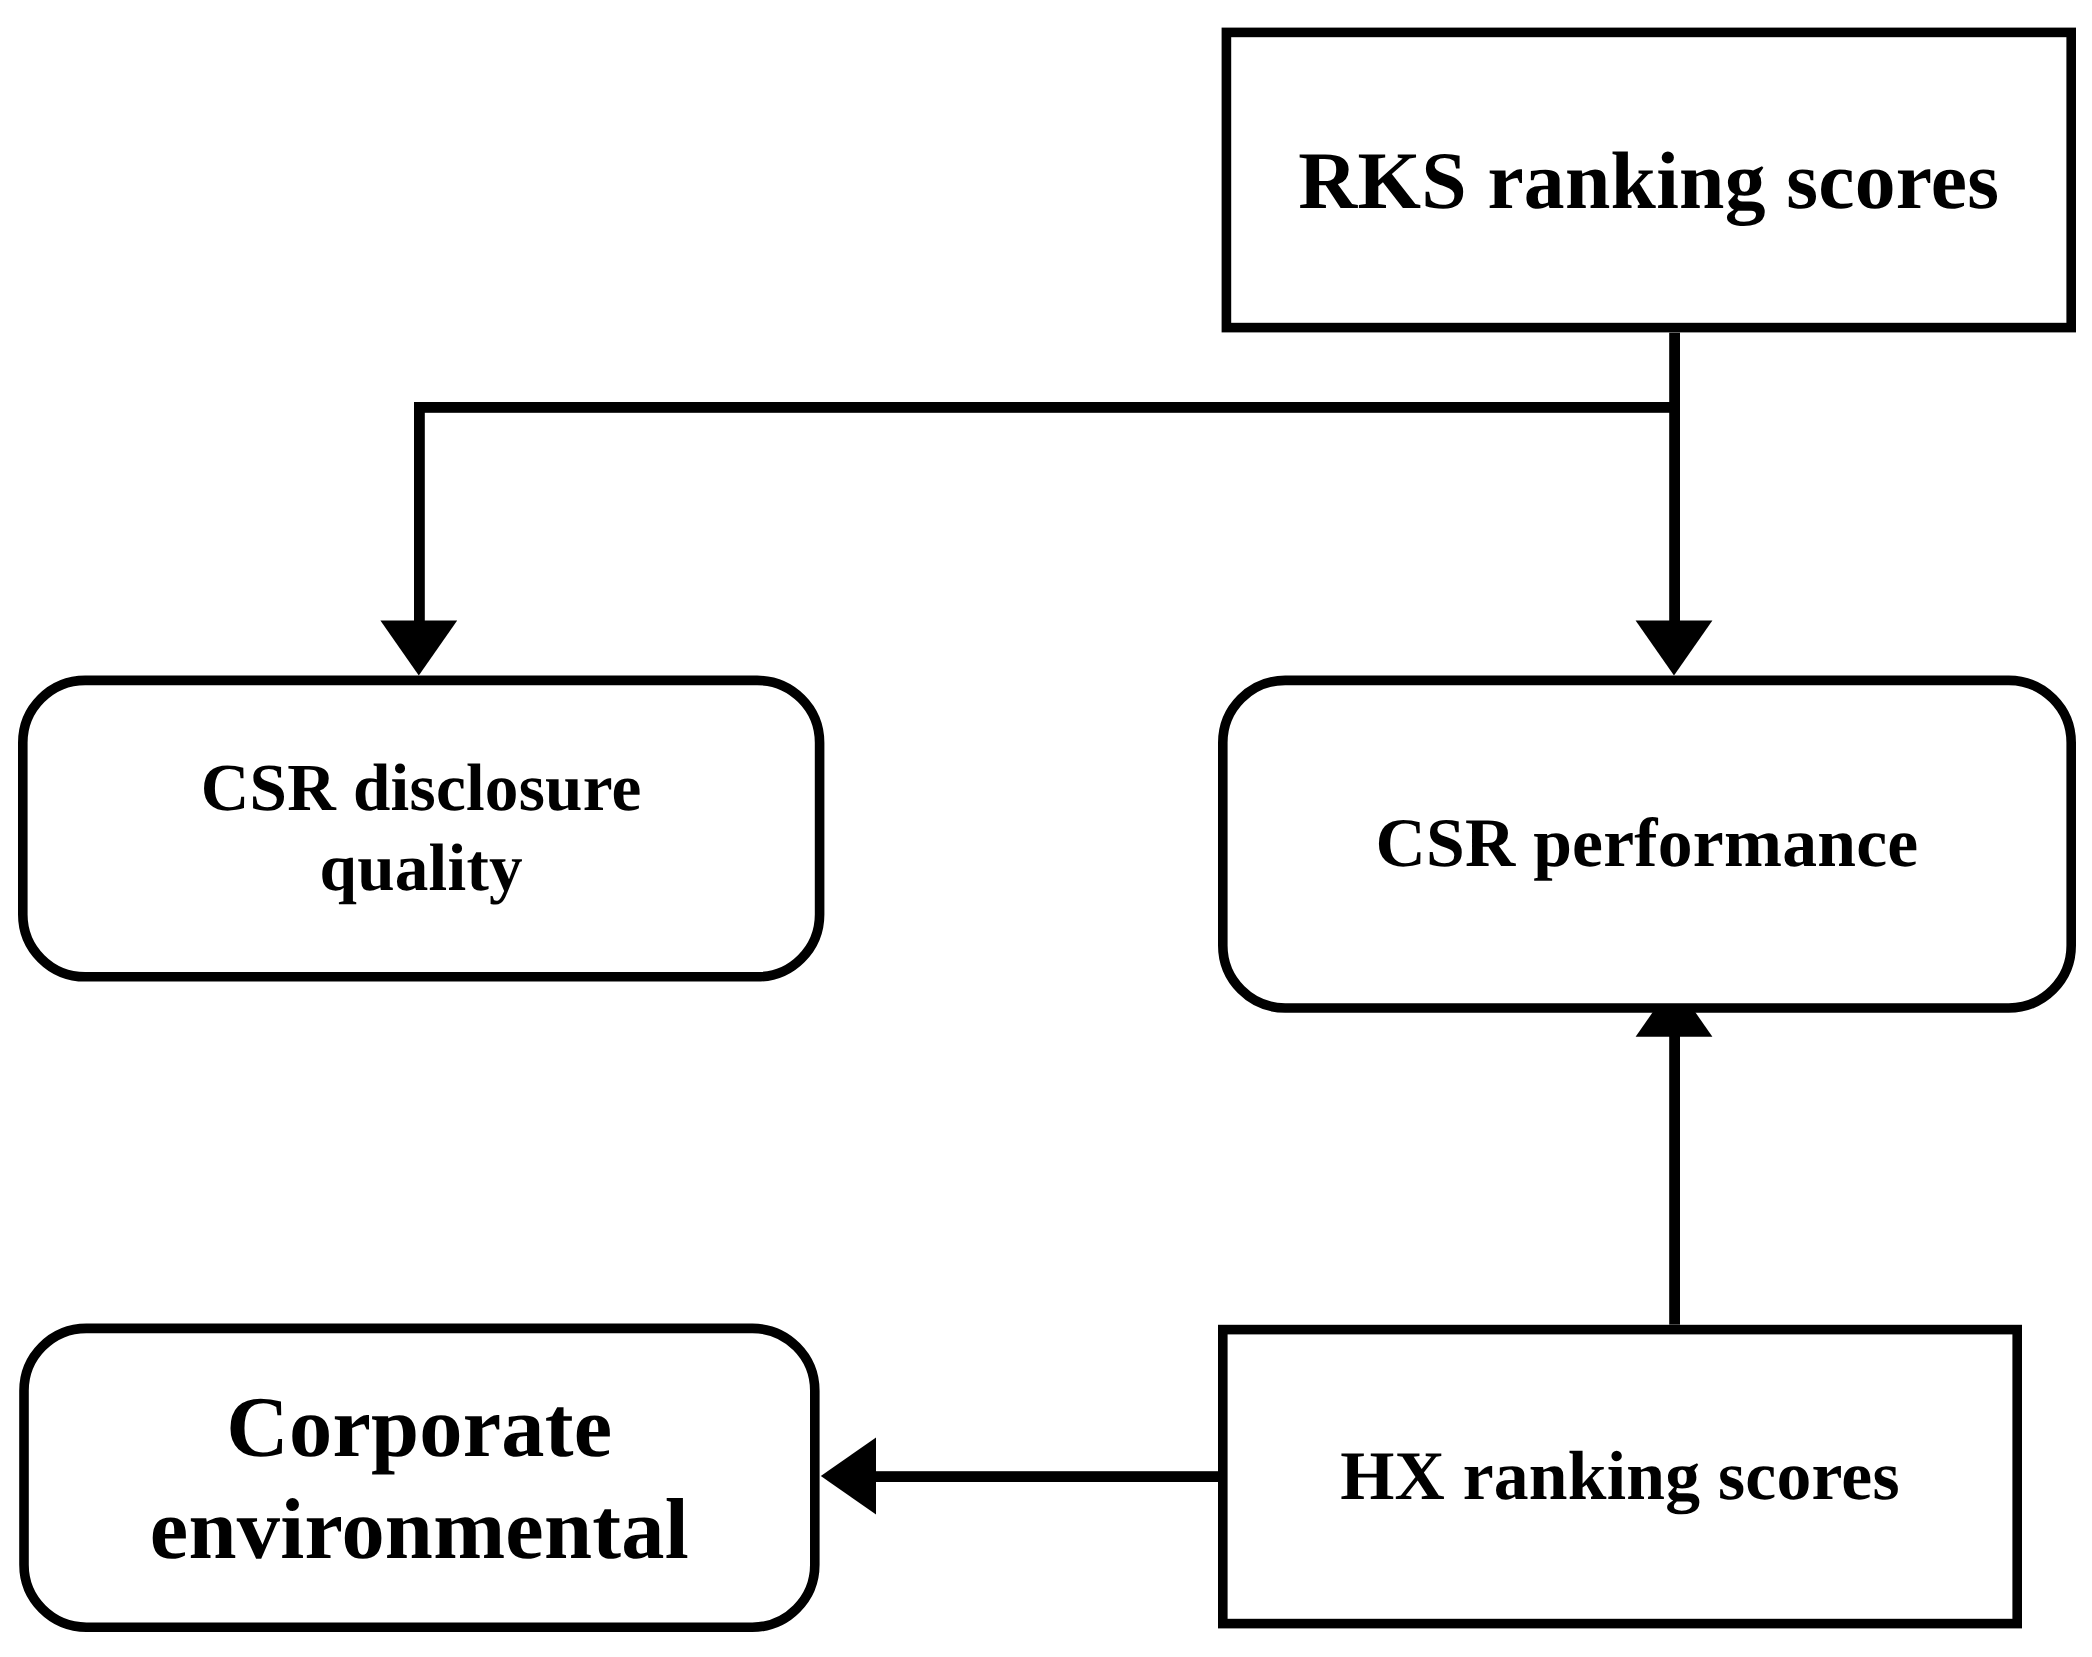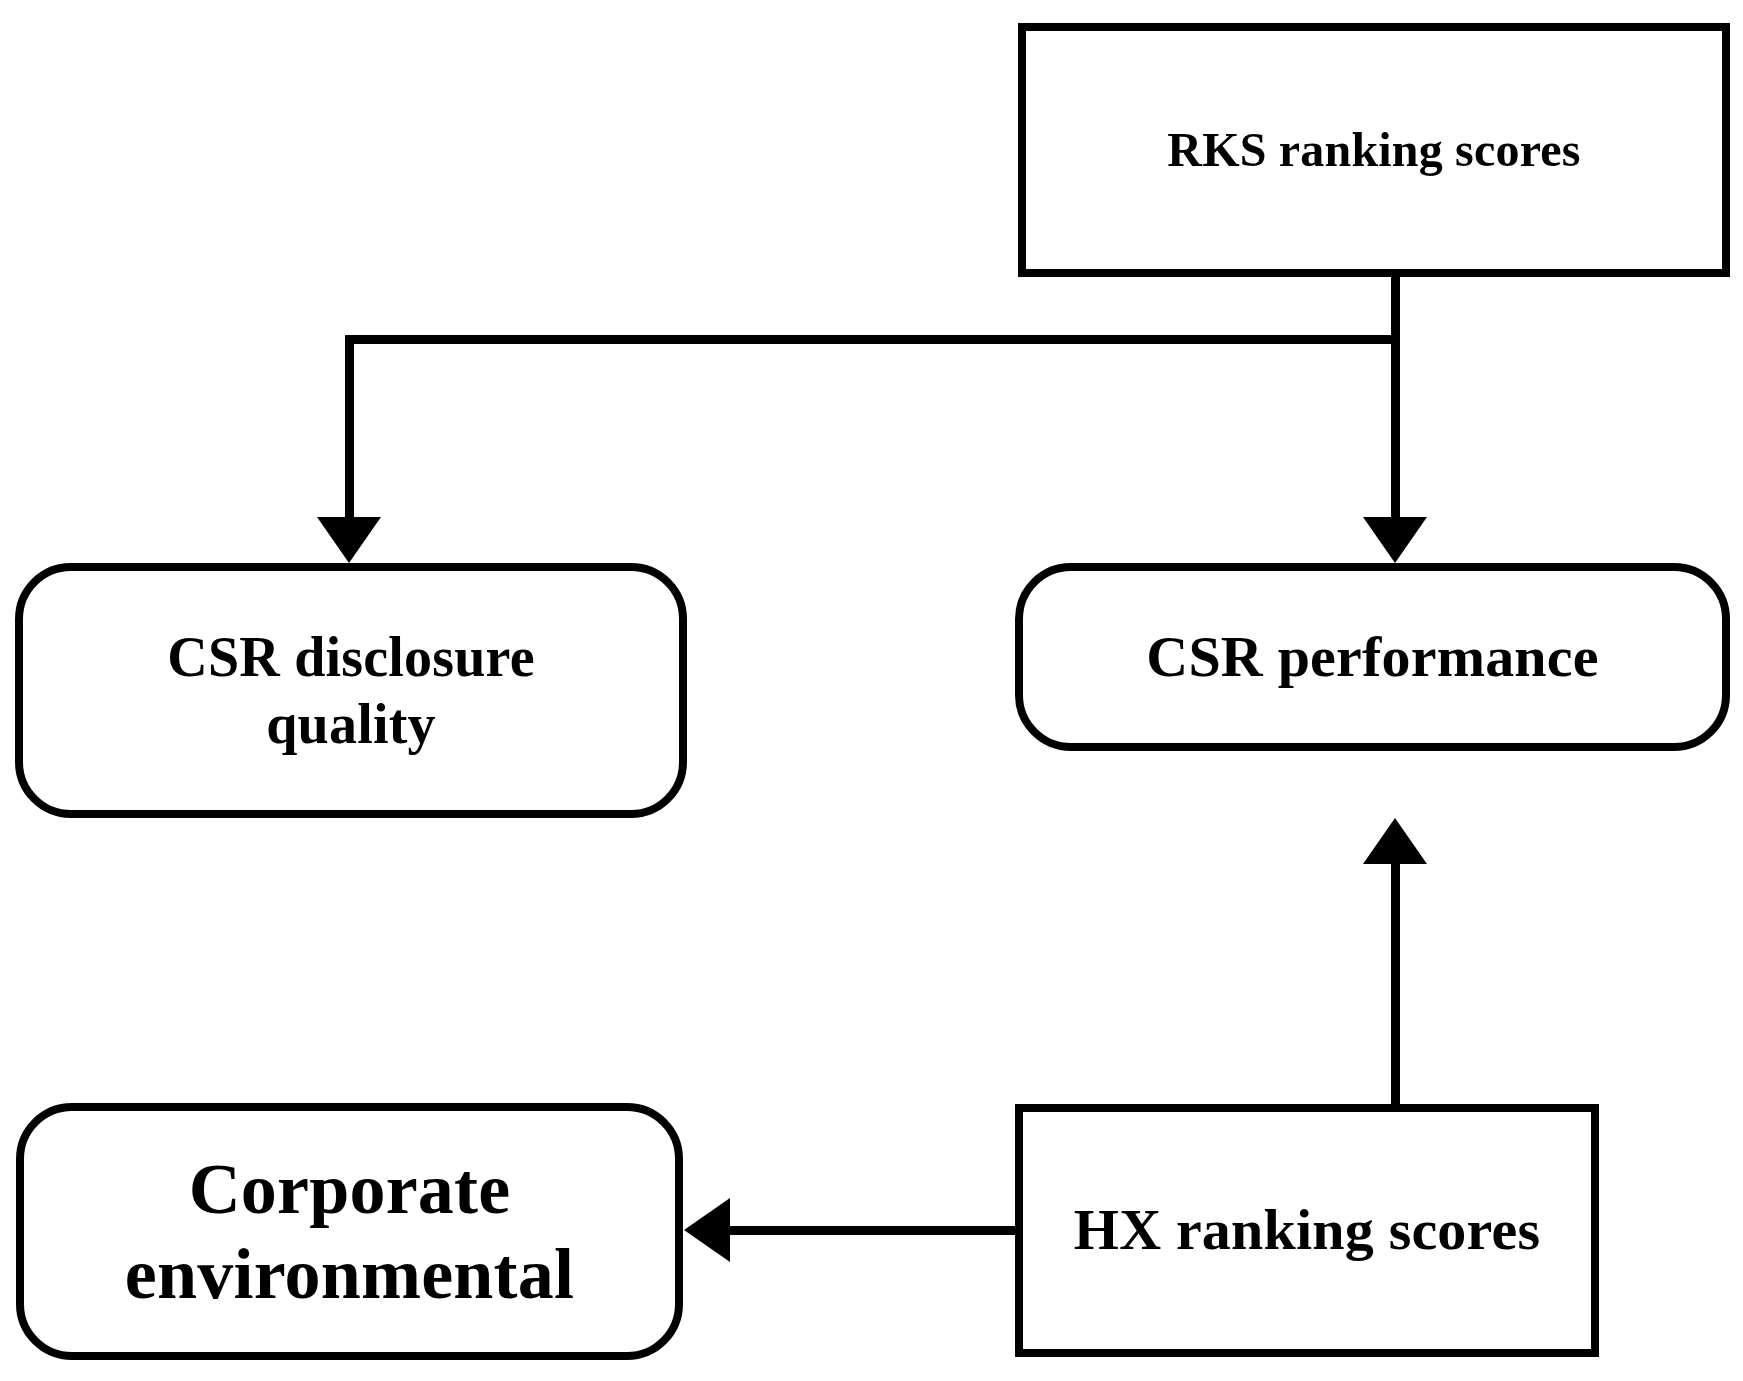--- a/index.html
+++ b/index.html
@@ -31,32 +31,32 @@
   .node-label {
     font-weight: bold;
     color: #000000;
     line-height: 1.18;
     letter-spacing: 0.2px;
     padding: 0 12px;
   }
 
   
   #node-rks        { left: 1018px; top: 23px;   width: 712px; height: 254px; }
-  #node-rks .node-label        { font-size: 48px; }
+  #node-rks .node-label        { font-size: 68px; }
 
   #node-csr-disclosure { left: 15px;  top: 563px;  width: 672px; height: 255px; text-align: center; }
   #node-csr-disclosure .node-label { font-size: 56px; }
 
-  #node-csr-performance { left: 1015px; top: 563px; width: 715px; height: 188px; }
+  #node-csr-performance { left: 1015px; top: 563px; width: 715px; height: 281px; }
   #node-csr-performance .node-label { font-size: 58px; }
 
   #node-corp-env   { left: 16px;  top: 1103px; width: 667px; height: 257px; }
   #node-corp-env .node-label   { font-size: 72px; }
 
-  #node-hx         { left: 1015px; top: 1104px; width: 584px; height: 253px; }
+  #node-hx         { left: 1015px; top: 1104px; width: 670px; height: 253px; }
   #node-hx .node-label         { font-size: 58px; }
 
   
   .edge-line {
     position: absolute;
     background: #000000;
     z-index: 1;
   }
   .arrow-head {
     position: absolute;

